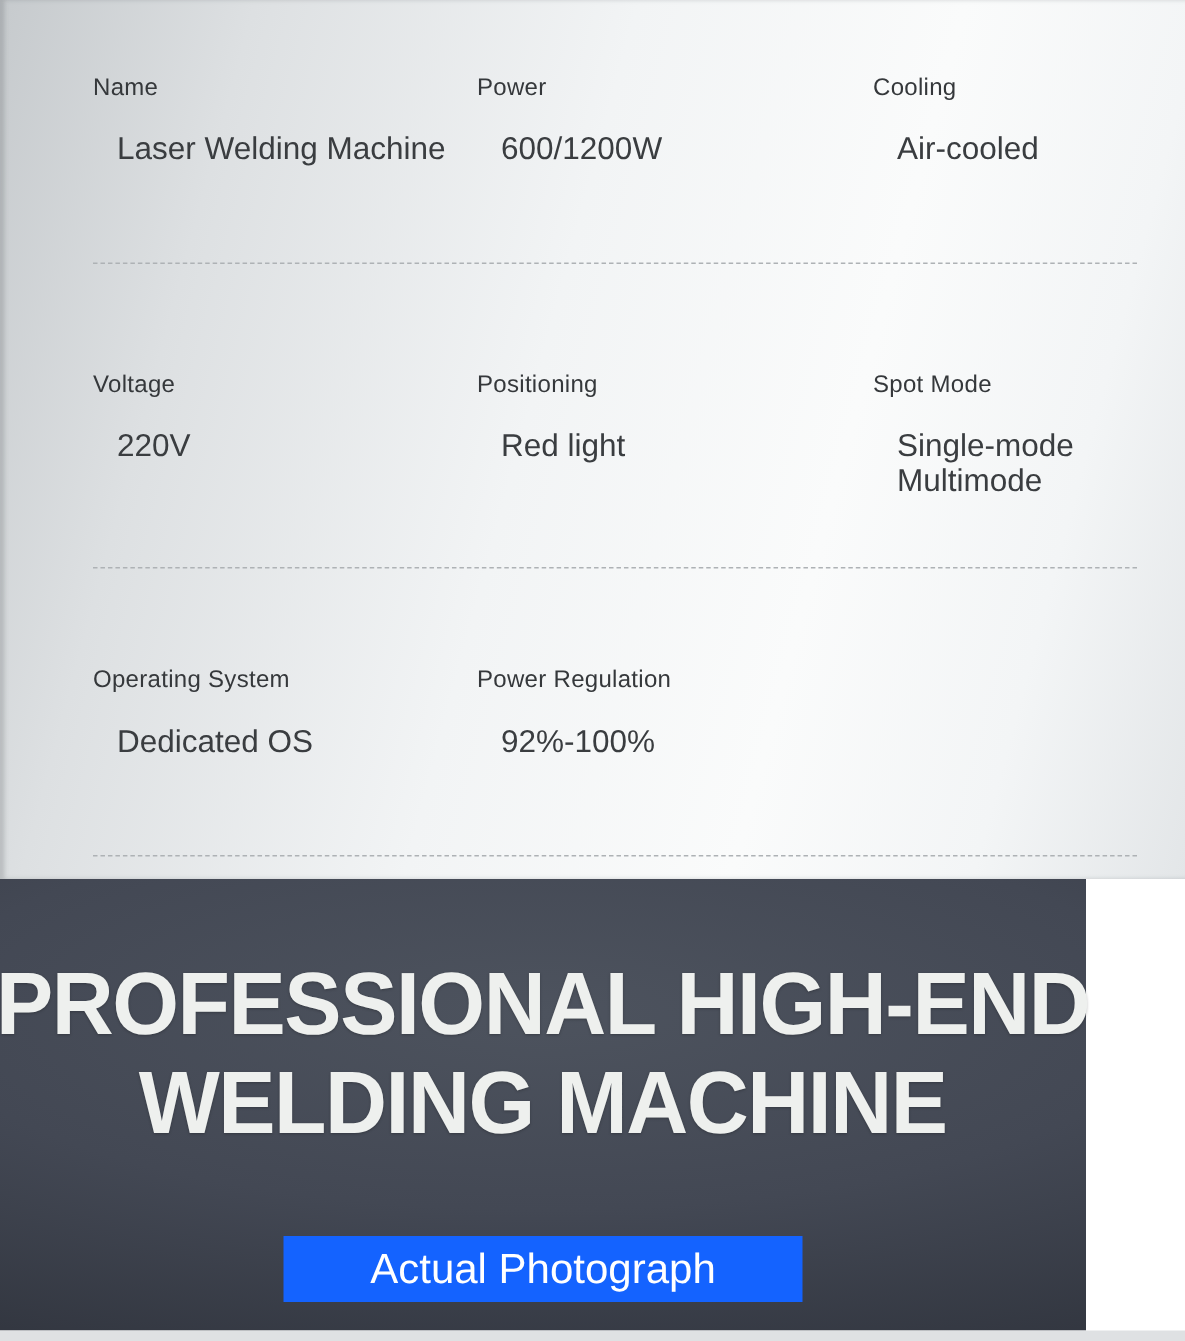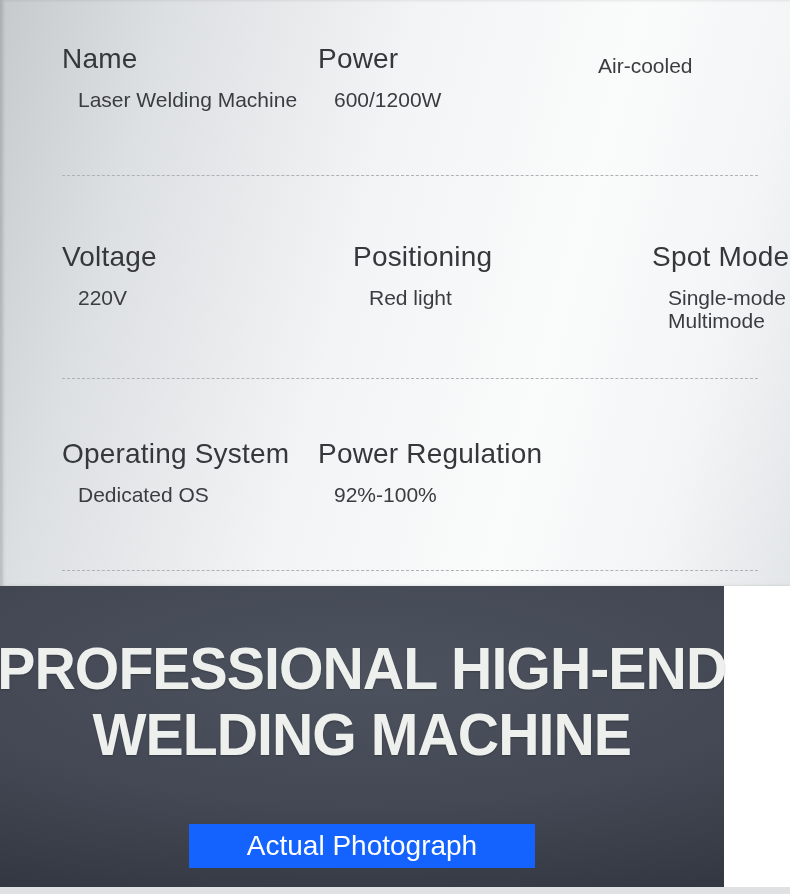--- a/index.html
+++ b/index.html
@@ -23,27 +23,27 @@
     box-shadow: inset 3px 0 3px rgba(90,95,100,0.25);
   }
 
   .spec-row {
     display: grid;
     grid-template-columns: 256px 264px auto;
     padding-left: 62px;
     padding-right: 30px;
   }
   .spec-row.row-1 { height: 175px; padding-top: 42px; }
-  .spec-row.row-2 { height: 202px; padding-top: 64px; gap: 35px; }
+  .spec-row.row-2 { height: 202px; padding-top: 64px; }
   .spec-row.row-3 { height: 191px; padding-top: 58px; }
 
   .spec-cell { min-width: 0; }
 
   .spec-label {
-    font-size: 28px;
+    font-size: 16px;
     line-height: 34px;
     font-weight: 400;
     color: #35383b;
     letter-spacing: 0.2px;
     white-space: nowrap;
   }
   .spec-value {
     margin-top: 12px;
     font-size: 21px;
     line-height: 23px;
@@ -121,20 +121,21 @@
     <div class="spec-row row-1">
       <div class="spec-cell">
         <div class="spec-label">Name</div>
         <div class="spec-value">Laser Welding Machine</div>
       </div>
       <div class="spec-cell">
         <div class="spec-label">Power</div>
         <div class="spec-value">600/1200W</div>
       </div>
       <div class="spec-cell">
+        <div class="spec-label">Cooling</div>
         <div class="spec-value">Air-cooled</div>
       </div>
     </div>
 
     <div class="divider"></div>
 
     <div class="spec-row row-2">
       <div class="spec-cell">
         <div class="spec-label">Voltage</div>
         <div class="spec-value">220V</div>

